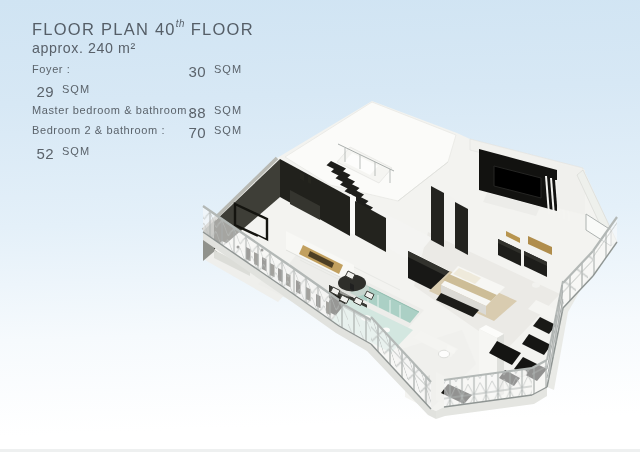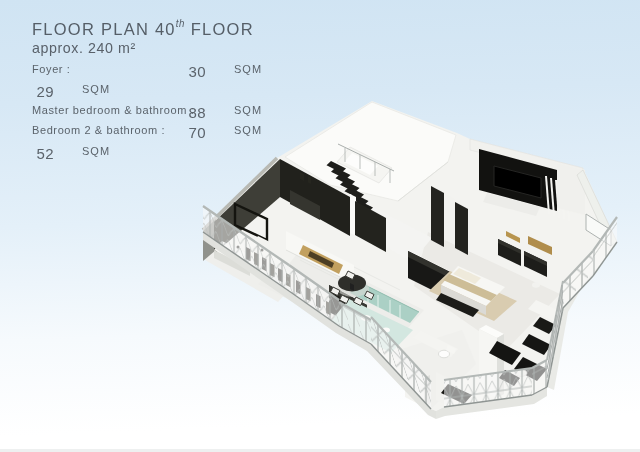--- a/index.html
+++ b/index.html
@@ -17,21 +17,21 @@
   .title sup{font-size:10px;letter-spacing:.5px;position:relative;top:-1px;font-style:italic;}
   .subtitle{
     position:absolute;left:32px;top:40px;
     font-size:14.5px;color:#59616a;letter-spacing:.6px;
     transform:scaleX(.98);transform-origin:left top;white-space:nowrap;
   }
   .rooms{position:absolute;left:32px;top:63px;}
   .room-row{display:flex;align-items:flex-start;height:20.4px;white-space:nowrap;}
   .room-row .lbl{width:152px;font-size:11px;color:#5b636b;letter-spacing:.6px;}
   .room-row .val{width:22px;font-size:15px;color:#5b636b;text-align:right;letter-spacing:.4px;}
-  .room-row .unit{margin-left:28px;font-size:11px;color:#5b636b;letter-spacing:1px;}
+  .room-row .unit{margin-left:8px;font-size:11px;color:#5b636b;letter-spacing:1px;}
   .planwrap{position:absolute;inset:0;}
   .planwrap svg{position:absolute;left:0;top:0;}
   .bottom-strip{position:absolute;left:0;bottom:0;width:640px;height:3px;background:#eef0f0;}
 </style>
 </head>
 <body>
 
 <div class="page">
 
   <h1 class="title"><span>FLOOR PLAN 40</span><sup>th</sup><span> FLOOR</span></h1>

